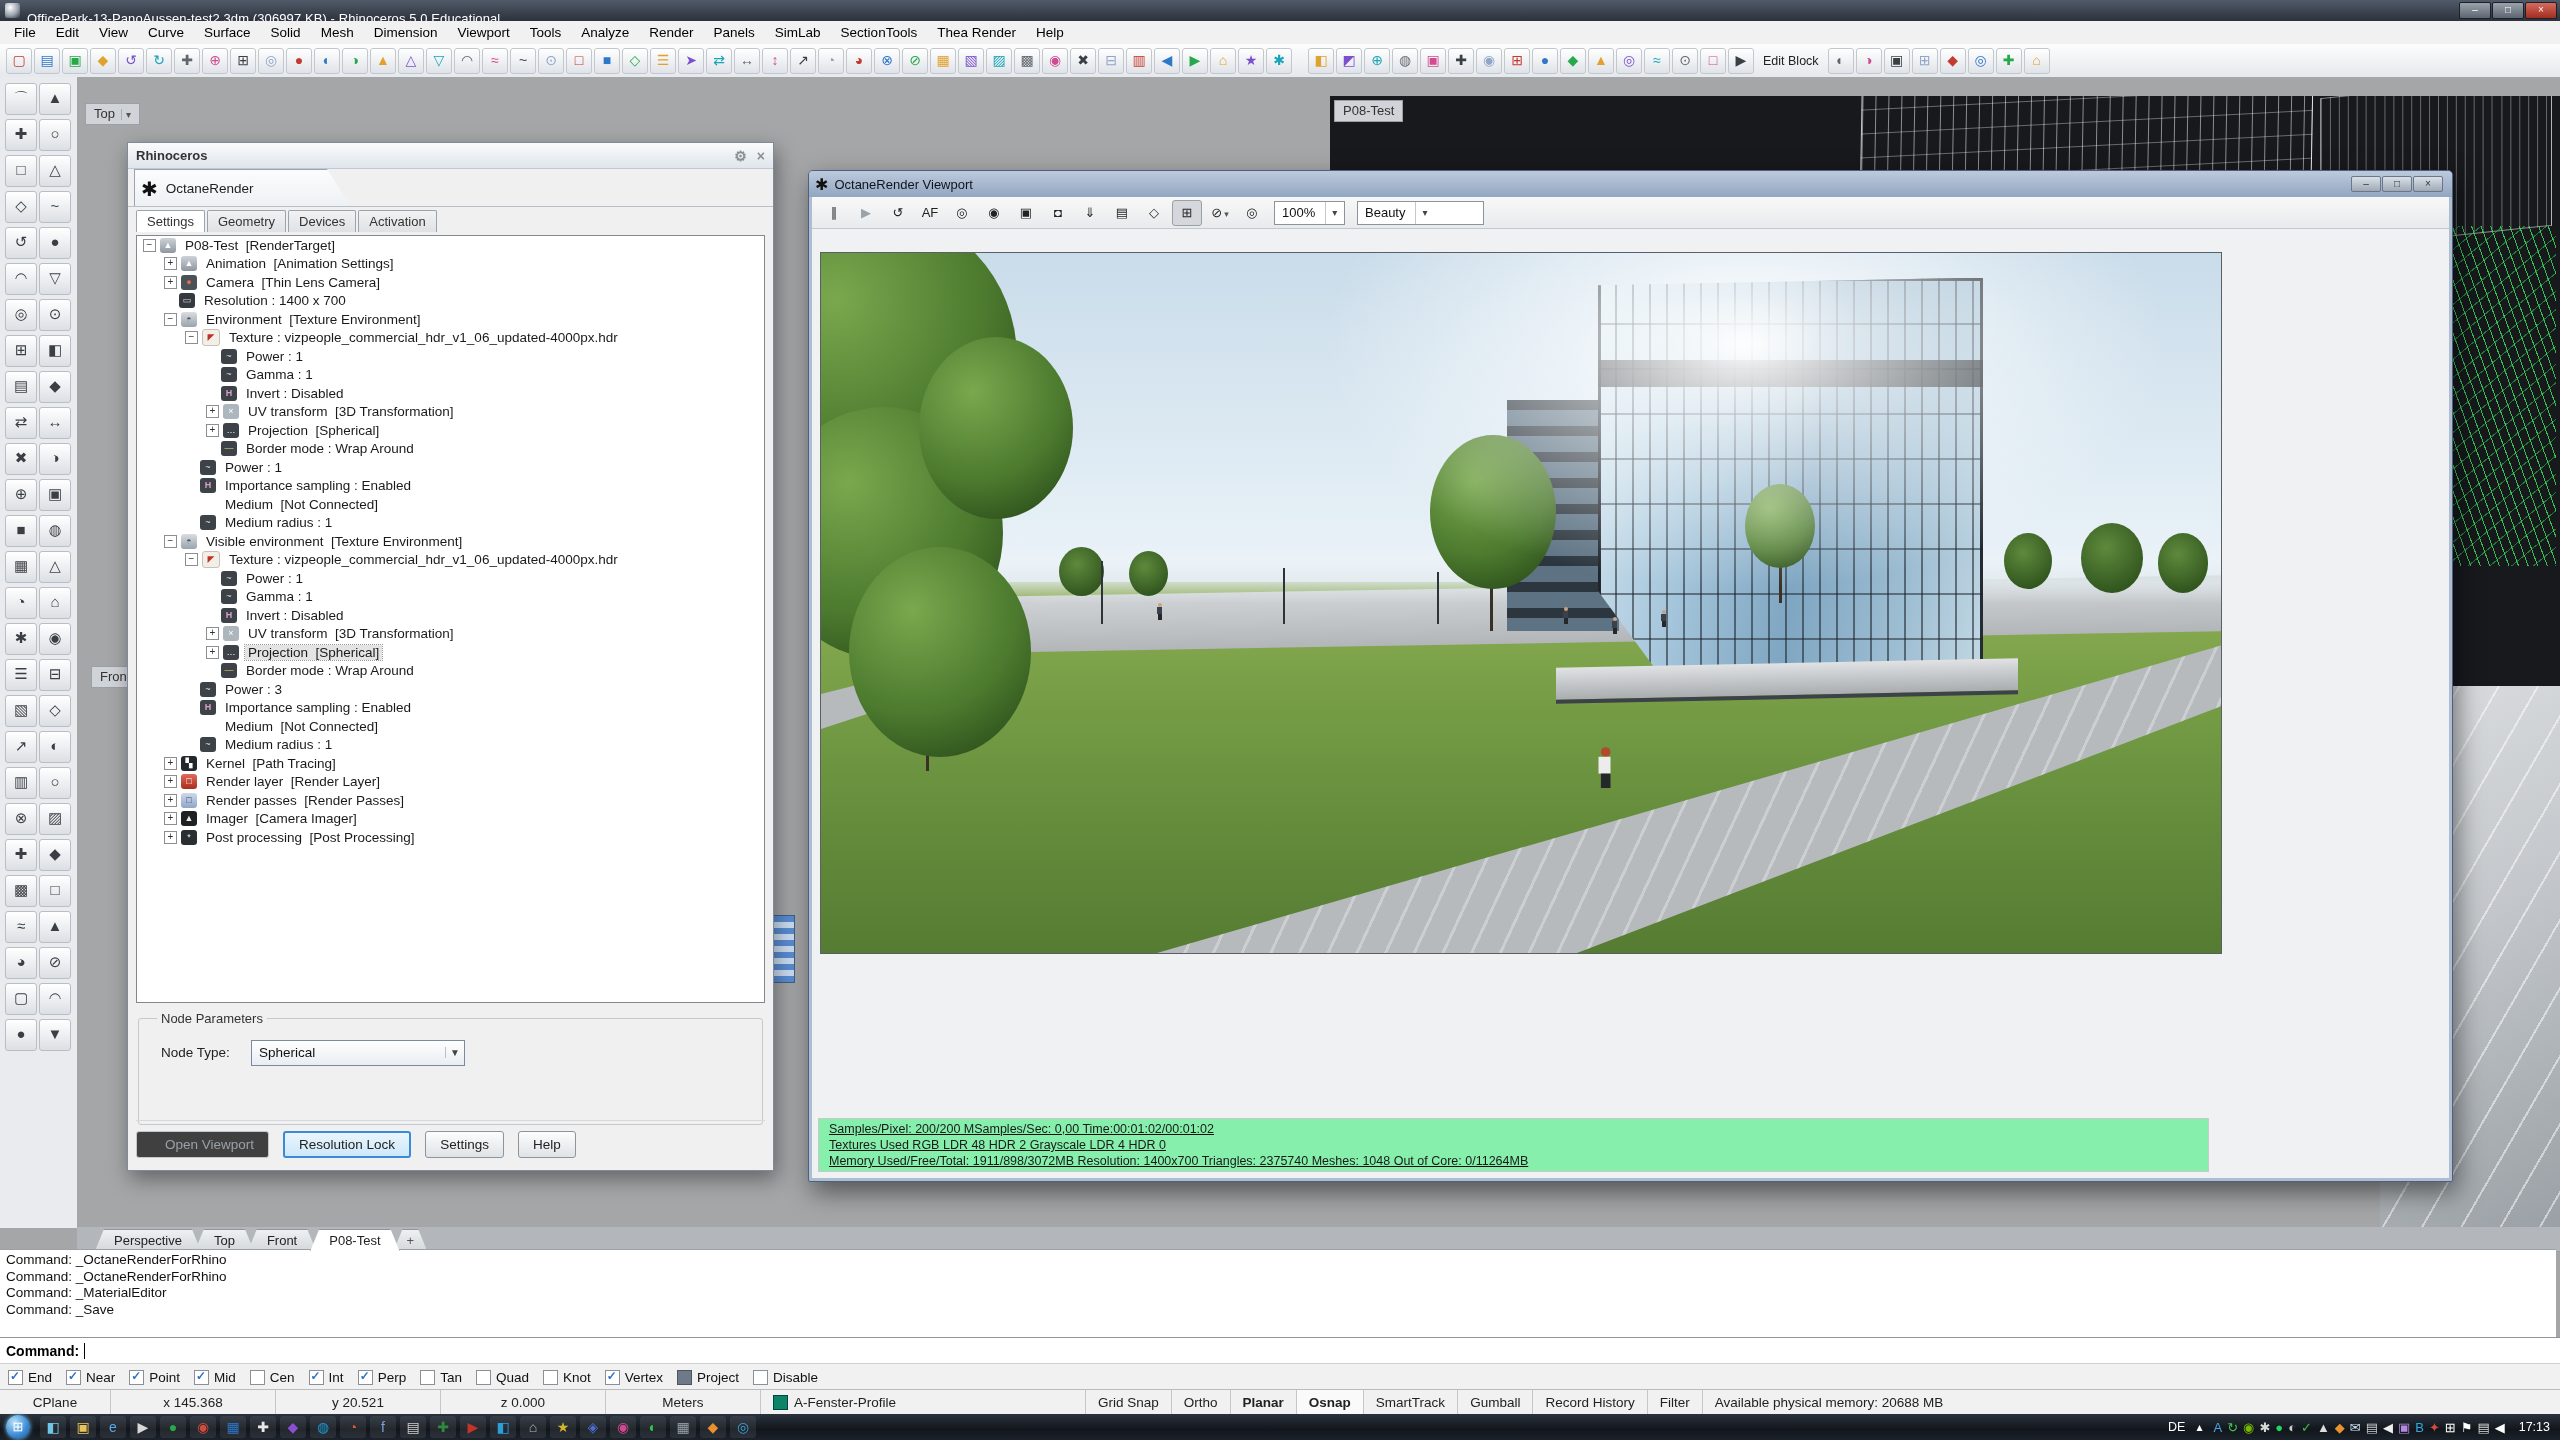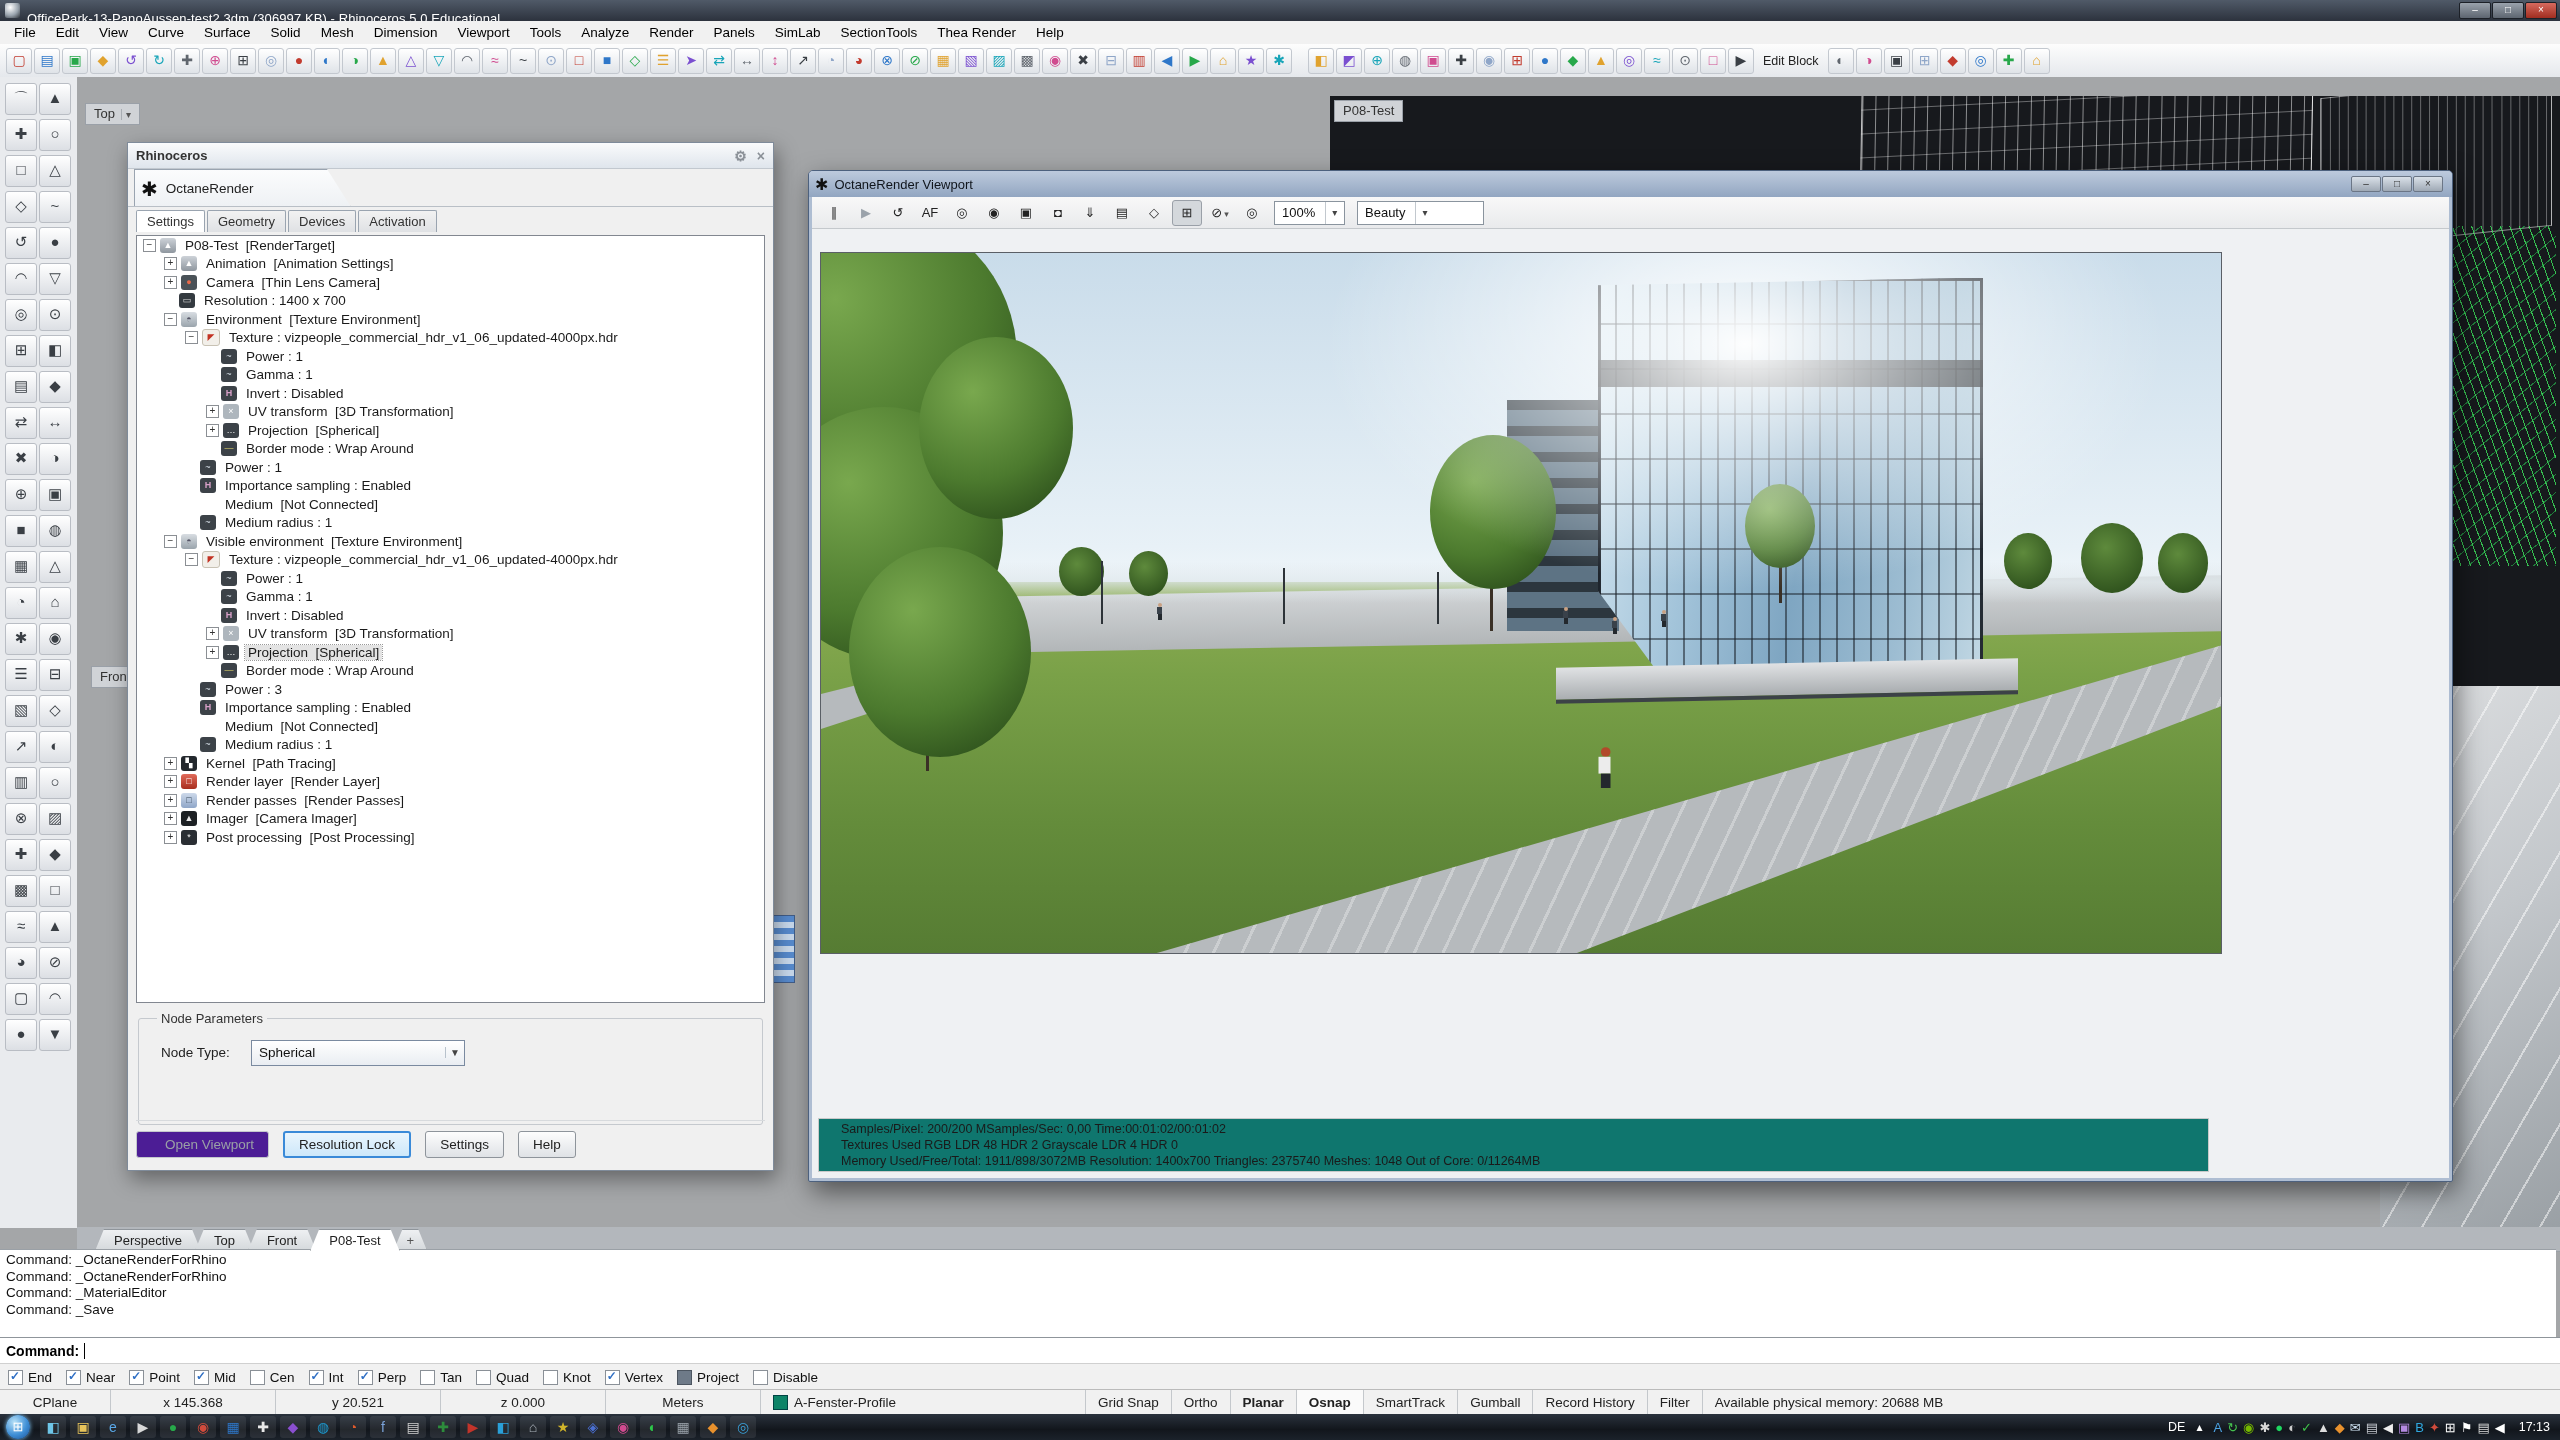--- a/index.html
+++ b/index.html
@@ -101,21 +101,21 @@
   .np-row{display:flex;align-items:center;margin:8px 0 0 10px;}
   .np-label{font-size:13.5px;width:90px;color:#222;}
   .np-select{width:205px;height:24px;border:1px solid #7a8aa0;background:linear-gradient(#fff,#e9edf2);
     font-size:13.5px;display:flex;align-items:center;padding-left:7px;color:#111;}
   .np-select .arr{margin-left:auto;width:18px;text-align:center;color:#444;font-size:10px;
     border-left:1px solid #b8c2cc;}
   #panelbtns{position:absolute;left:8px;right:8px;bottom:12px;display:flex;gap:14px;
     border-top:1px solid #d7dadd;padding-top:10px;}
   .pbtn{height:27px;padding:0 14px;font-size:13.5px;font-family:"Liberation Sans",sans-serif;
     border:1px solid #8e949b;border-radius:3px;background:linear-gradient(#fdfdfd,#dfe2e6);color:#222;}
-  .pbtn.disabled{color:#9aa0a6;background:#4c1d95;border-color:#c4c8cc;padding-left:28px;}
+  .pbtn.disabled{color:#9aa0a6;background:#404040;border-color:#c4c8cc;padding-left:28px;}
   .pbtn.focus{border:2px solid #3a8ad8;background:linear-gradient(#eaf5fd,#cde8fa);}
   
   #octwin{position:absolute;left:808px;top:170px;width:1643px;height:1010px;z-index:11;
     background:#aebdd2;border:1px solid #4d617e;border-radius:5px 5px 2px 2px;
     box-shadow:4px 10px 26px rgba(0,0,0,.5);}
   #octtitle{height:26px;display:flex;align-items:center;padding:0 6px;
     background:linear-gradient(#bdcadd,#92a6c1);border-radius:4px 4px 0 0;color:#10151c;font-size:13px;}
   #octtitle .logo{font-size:16px;margin-right:6px;color:#111;}
   #octtitle .wbtns .wbtn{width:28px;height:14px;background:linear-gradient(#d9e0e8,#9fa9b5);color:#333;
     border-color:#6b7686;}
@@ -165,21 +165,21 @@
     background:radial-gradient(circle at 40% 35%,#5e8a3c,#32561f 75%);}
   .lamp{position:absolute;width:2px;background:#2d3338;z-index:3;}
   .person{position:absolute;z-index:5;}
   .person .hd{width:4px;height:4px;border-radius:50%;background:#c9a183;margin:0 auto;}
   .person .bd{width:5px;height:7px;background:#39414a;margin:0 auto;}
   .person .lg{width:4px;height:6px;background:#23282d;margin:0 auto;}
   .person.red{transform:scale(2.4);transform-origin:bottom;}
   .person.red .hd{background:#b14a2a;}
   .person.red .bd{background:#ececec;}
   #octstats{position:absolute;left:6px;right:240px;bottom:6px;border:1px solid #c9c9c9;
-    background:#0f766e;padding:2px 22px;}
+    background:#86efac;padding:2px 10px;text-decoration:underline;}
   #octstats div{font-size:12.5px;line-height:16px;color:#1a1a1a;}
   
   #vtabs{position:absolute;left:77px;right:0;bottom:188px;height:24px;background:#b3b7bc;
     display:flex;align-items:flex-end;padding-left:18px;border-bottom:1px solid #9aa0a6;}
   .vtab{height:21px;line-height:21px;font-size:13px;color:#222;padding:0 18px;margin-right:-6px;
     background:linear-gradient(#eef0f2,#d4d8db);border:1px solid #8f959b;border-bottom:none;
     clip-path:polygon(9px 0,calc(100% - 9px) 0,100% 100%,0 100%);}
   .vtab.on{background:#fff;z-index:2;}
   .vtab.plus{padding:0 12px;color:#555;}
   #cmdhist{position:absolute;left:0;right:4px;bottom:102px;height:86px;background:#fff;

